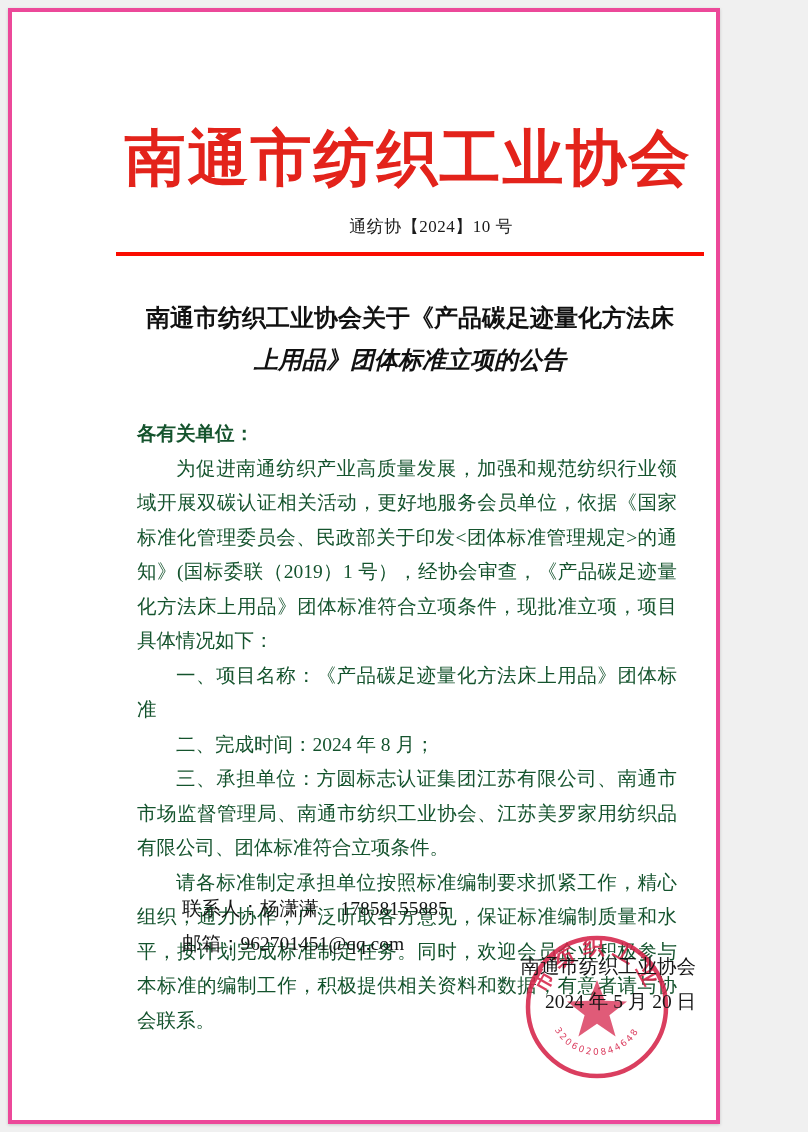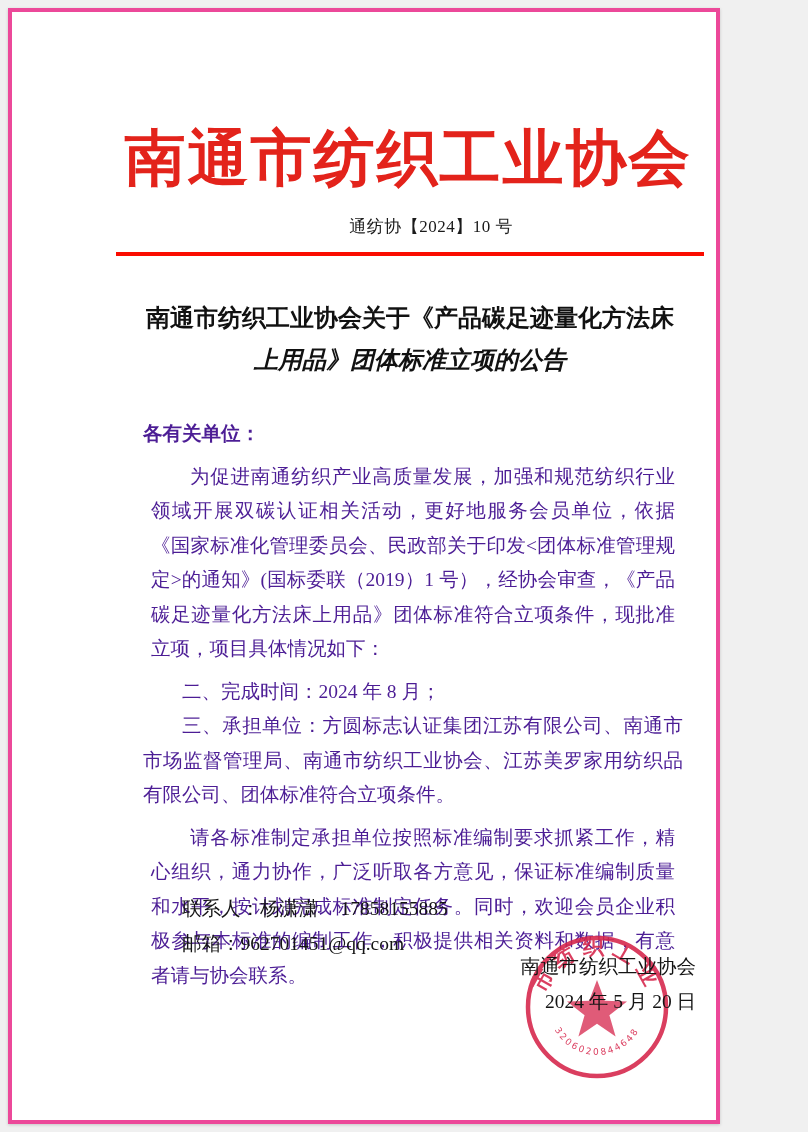--- a/index.html
+++ b/index.html
@@ -73,36 +73,36 @@
     font-weight: bold;
     font-size: 24px;
     line-height: 42px;
     color: #111111;
   }
   .doc-title .line2 { display: block; font-style: italic; }
 
   
   .body-block {
     position: absolute;
-    left: 131px;
+    left: 125px;
     top: 405px;
     width: 540px;
     font-size: 19.5px;
     line-height: 34.5px;
-    color: #4c1d95;
+    color: #14532d;
     text-align: justify;
     text-justify: inter-ideograph;
   }
   .salutation {
     font-weight: bold;
     margin: 0 0 0 0;
     text-align: left;
   }
   .para {
-    margin: 8px;
+    margin: 0;
     text-indent: 2em;
   }
   .item {
     margin: 0;
     text-indent: 2em;
   }
 
   
   .contact-block {
     position: absolute;
@@ -154,20 +154,21 @@
   <div class="red-rule"></div>
 
   <div class="doc-title">
     <span>南通市纺织工业协会关于《产品碳足迹量化方法床</span>
     <span class="line2">上用品》团体标准立项的公告</span>
   </div>
 
   <div class="body-block">
     <p class="salutation">各有关单位：</p>
     <p class="para">为促进南通纺织产业高质量发展，加强和规范纺织行业领域开展双碳认证相关活动，更好地服务会员单位，依据《国家标准化管理委员会、民政部关于印发&lt;团体标准管理规定&gt;的通知》(国标委联（2019）1 号），经协会审查，《产品碳足迹量化方法床上用品》团体标准符合立项条件，现批准立项，项目具体情况如下：</p>
+    <p class="item">一、项目名称：《产品碳足迹量化方法床上用品》团体标准</p>
     <p class="item">二、完成时间：2024 年 8 月；</p>
     <p class="item">三、承担单位：方圆标志认证集团江苏有限公司、南通市市场监督管理局、南通市纺织工业协会、江苏美罗家用纺织品有限公司、团体标准符合立项条件。</p>
     <p class="para">请各标准制定承担单位按照标准编制要求抓紧工作，精心组织，通力协作，广泛听取各方意见，保证标准编制质量和水平，按计划完成标准制定任务。同时，欢迎会员企业积极参与本标准的编制工作，积极提供相关资料和数据，有意者请与协会联系。</p>
   </div>
 
   <div class="contact-block">
     <p class="contact-line"><span>联系人：</span><span>杨潇潇</span><span class="gap"></span><span>17858155885</span></p>
     <p class="contact-line"><span>邮箱：</span><span>962701451@qq.com</span></p>
   </div>
 

